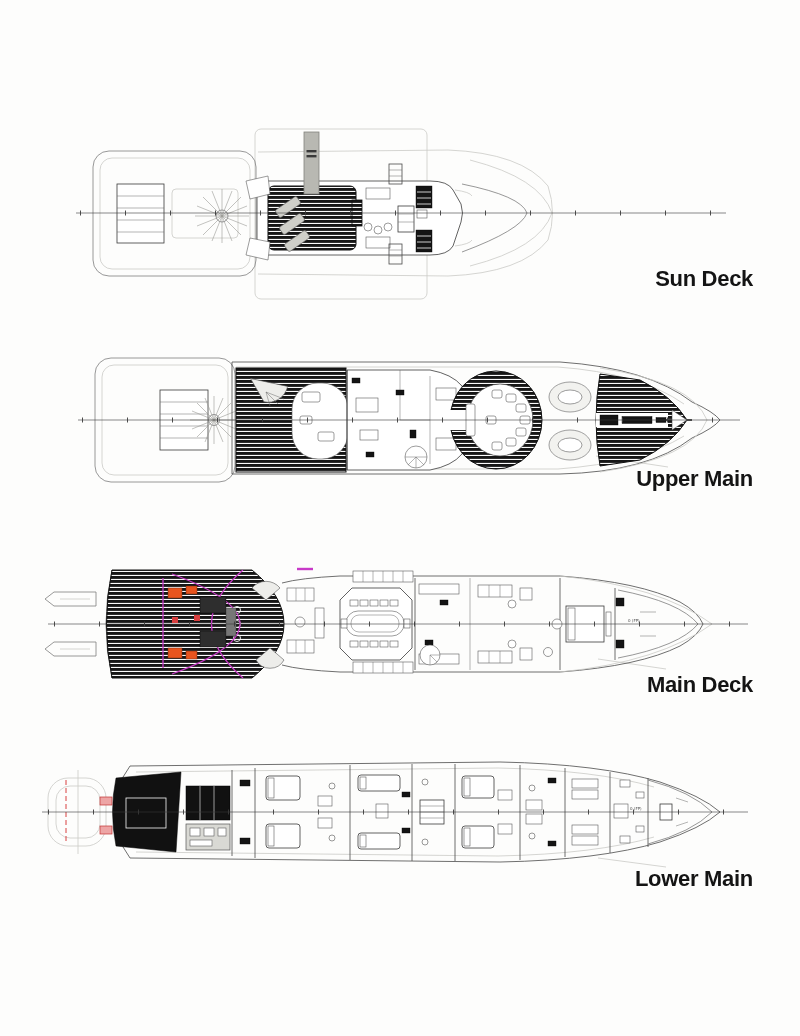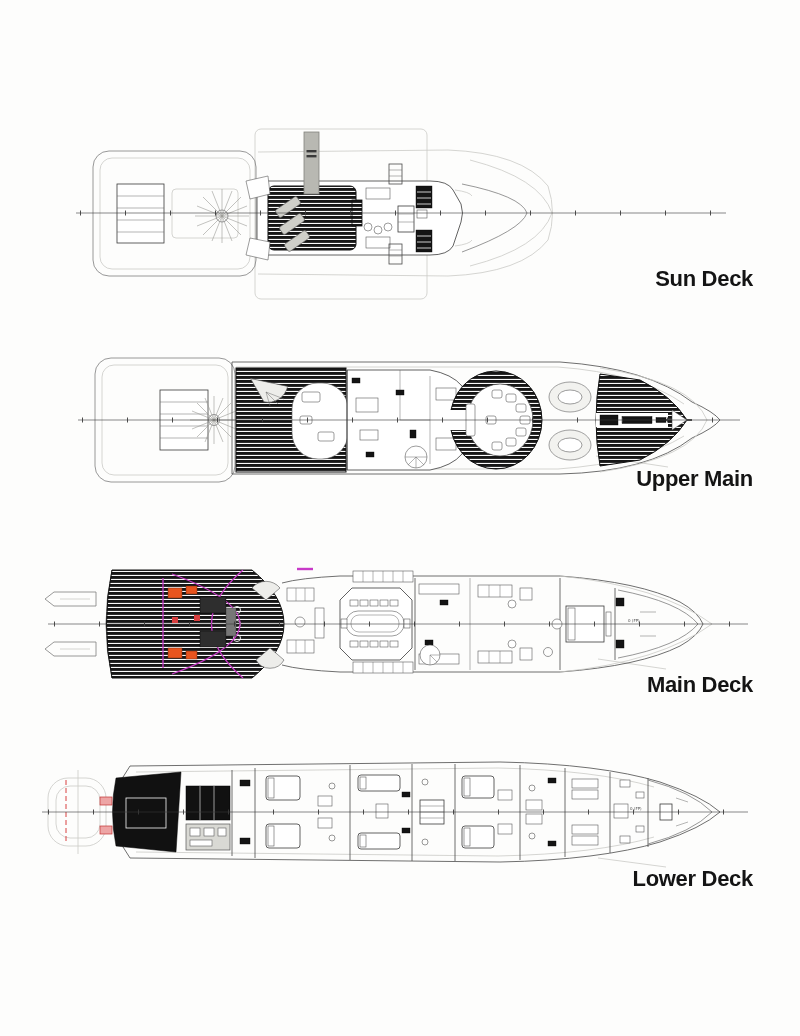--- a/index.html
+++ b/index.html
@@ -483,15 +483,15 @@
       <line x1="42" y1="812" x2="748" y2="812" class="cl"></line>
       <line x1="48" y1="812" x2="748" y2="812" class="ticks"></line>
       <text x="630" y="809.5" class="stn">0 (FP)</text>
     </g>
   </g>
 </svg>
 
 <div class="deck-label" style="top:268px">Sun Deck</div>
 <div class="deck-label" style="top:468px">Upper Main</div>
 <div class="deck-label" style="top:674px">Main Deck</div>
-<div class="deck-label" style="top:868px">Lower Deck</div>
+<div class="deck-label" style="top:868px">Lower Main</div>
 
 </div>
 
 </body></html>

